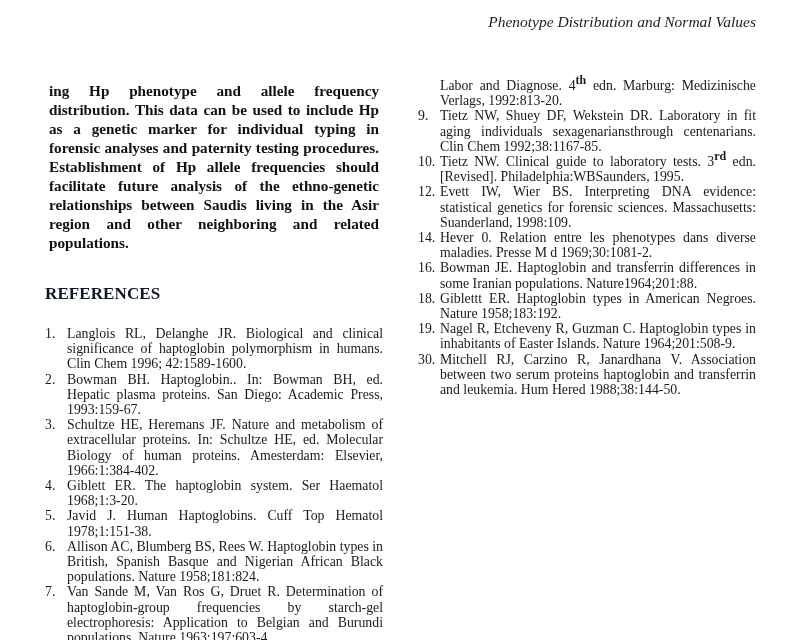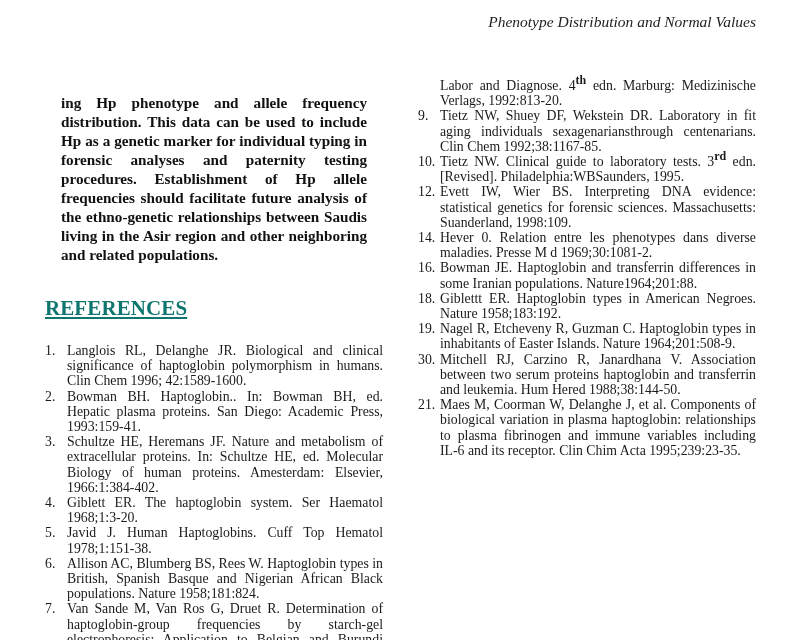--- a/index.html
+++ b/index.html
@@ -13,26 +13,25 @@
       font-style: italic; font-size: 15.5px; color: #222; margin-top: 8px;
     }
     .col-left {
       position: absolute; left: 45px; top: 77px; width: 338px;
     }
     .col-right {
       position: absolute; left: 418px; top: 78px; width: 338px;
     }
     .bold-para {
       font-weight: bold; font-size: 15.2px; line-height: 19px;
-      text-align: justify; margin: 16px; color: #111;
+      text-align: justify; margin: 4px; color: #111;
     }
     .section-heading {
-      font-weight: bold; font-size: 21px; margin: 32px 0 22px 0; color: #0f766e;
+      font-weight: bold; font-size: 17px; margin: 32px 0 22px 0; color: #0f172a;
       letter-spacing: 0.1px;
-      text-decoration: underline;
     }
     ol.refs { list-style: none; margin: 0; padding: 0; }
     ol.refs li {
       position: relative; padding-left: 22px;
       font-size: 13.8px; line-height: 15.2px; text-align: justify;
       color: #1a1a1a;
     }
     ol.refs li .num {
       position: absolute; left: 0; top: 0;
     }
@@ -45,36 +44,35 @@
 </head>
 <body>
 
 <div class="running-head">Phenotype Distribution and Normal Values</div>
 
 <div class="col-left">
   <p class="bold-para">ing Hp phenotype and allele frequency distribution. This data can be used to include Hp as a genetic marker for individual typing in forensic analyses and paternity testing procedures.  Establishment of Hp allele frequencies should facilitate future analysis of the ethno-genetic relationships between Saudis living in the Asir region and other neighboring and related populations.</p>
   <div class="section-heading">REFERENCES</div>
   <ol class="refs">
     <li><span class="num">1.</span><span>Langlois RL, Delanghe JR.  Biological and clinical significance of haptoglobin polymorphism in humans.  Clin Chem 1996; 42:1589-1600.</span></li>
-    <li><span class="num">2.</span><span>Bowman BH.  Haptoglobin.. In: Bowman BH, ed.  Hepatic plasma proteins.  San Diego: Academic Press, 1993:159-41.</span></li>
+    <li><span class="num">2.</span><span>Bowman BH.  Haptoglobin.. In: Bowman BH, ed.  Hepatic plasma proteins.  San Diego: Academic Press, 1993:159-67.</span></li>
     <li><span class="num">3.</span><span>Schultze HE, Heremans JF.  Nature and metabolism of extracellular proteins.  In: Schultze HE, ed.  Molecular Biology of human proteins.  Amesterdam: Elsevier, 1966:1:384-402.</span></li>
     <li><span class="num">4.</span><span>Giblett ER.  The haptoglobin system.  Ser Haematol 1968;1:3-20.</span></li>
     <li><span class="num">5.</span><span>Javid J.  Human Haptoglobins.  Cuff Top Hematol 1978;1:151-38.</span></li>
     <li><span class="num">6.</span><span>Allison AC, Blumberg BS, Rees W. Haptoglobin types in British, Spanish Basque and Nigerian African Black populations.  Nature 1958;181:824.</span></li>
     <li><span class="num">7.</span><span>Van Sande M, Van Ros G, Druet R. Determination of haptoglobin-group frequencies by starch-gel electrophoresis: Application to Belgian and Burundi populations.  Nature 1963;197:603-4.</span></li>
     <li><span class="num">8.</span><span>Thomas L. Haptoglobin/h mopexin.  In: Thomas L, ed.</span></li>
   </ol>
 </div>
 
 <div class="col-right">
   <div class="cont"><span>Labor and Diagnose. 4</span><sup>th</sup><span> edn.  Marburg: Medizinische Verlags, 1992:813-20.</span></div>
   <ol class="refs">
     <li><span class="num">9.</span><span>Tietz NW,  Shuey DF, Wekstein DR.  Laboratory in fit aging individuals sexagenariansthrough centenarians.  Clin Chem 1992;38:1167-85.</span></li>
     <li><span class="num">10.</span><span>Tietz NW.  Clinical guide to laboratory tests. 3</span><sup>rd</sup><span> edn. [Revised].  Philadelphia:WBSaunders, 1995.</span></li>
     <li><span class="num">12.</span><span>Evett IW, Wier BS.  Interpreting DNA evidence: statistical genetics for forensic sciences. Massachusetts: Suanderland, 1998:109.</span></li>
     <li><span class="num">14.</span><span>Hever 0.  Relation entre les phenotypes dans diverse maladies.  Presse M d 1969;30:1081-2.</span></li>
     <li><span class="num">16.</span><span>Bowman JE.  Haptoglobin and transferrin differences in some Iranian populations. Nature1964;201:88.</span></li>
     <li><span class="num">18.</span><span>Giblettt ER.  Haptoglobin types in American Negroes. Nature 1958;183:192.</span></li>
     <li><span class="num">19.</span><span>Nagel R,  Etcheveny R, Guzman C. Haptoglobin types in inhabitants of Easter Islands. Nature 1964;201:508-9.</span></li>
     <li><span class="num">30.</span><span>Mitchell RJ,   Carzino R, Janardhana V. Association between two serum proteins haptoglobin and transferrin and leukemia.  Hum Hered 1988;38:144-50.</span></li>
-    <li><span class="num">21.</span><span>Maes M,  Coorman W, Delanghe J, et al.  Components of biological variation in plasma haptoglobin: relationships to plasma fibrinogen and immune variables including IL-6 and its receptor.  Clin Chim Acta 1995;239:23-35.</span></li>
   </ol>
 </div>
 
 </body></html>

